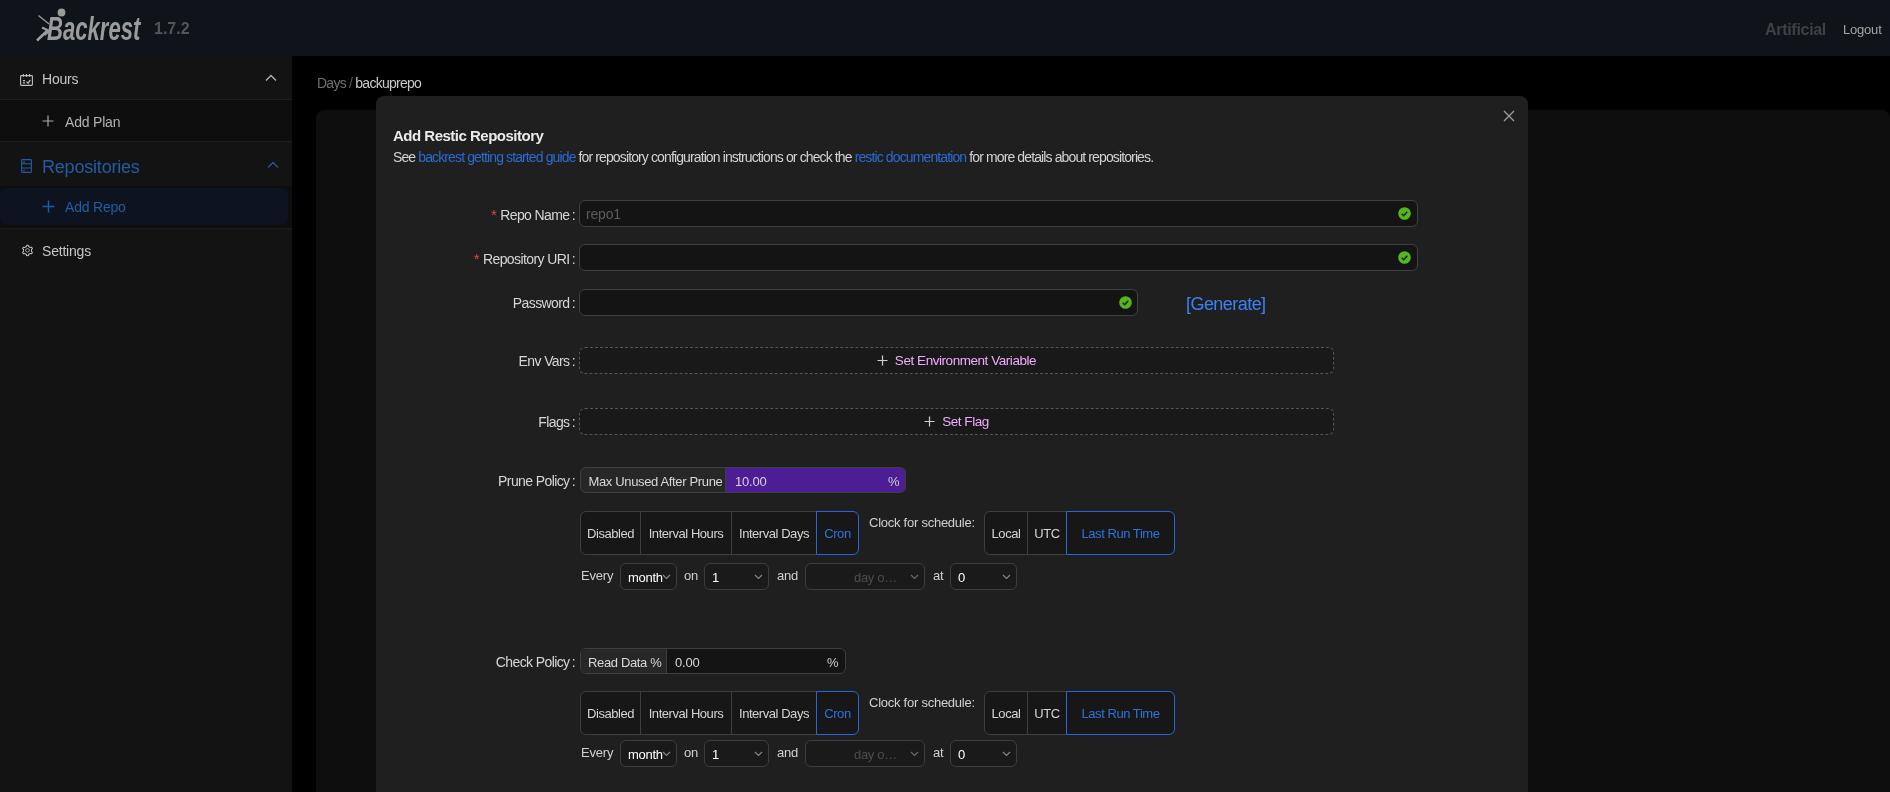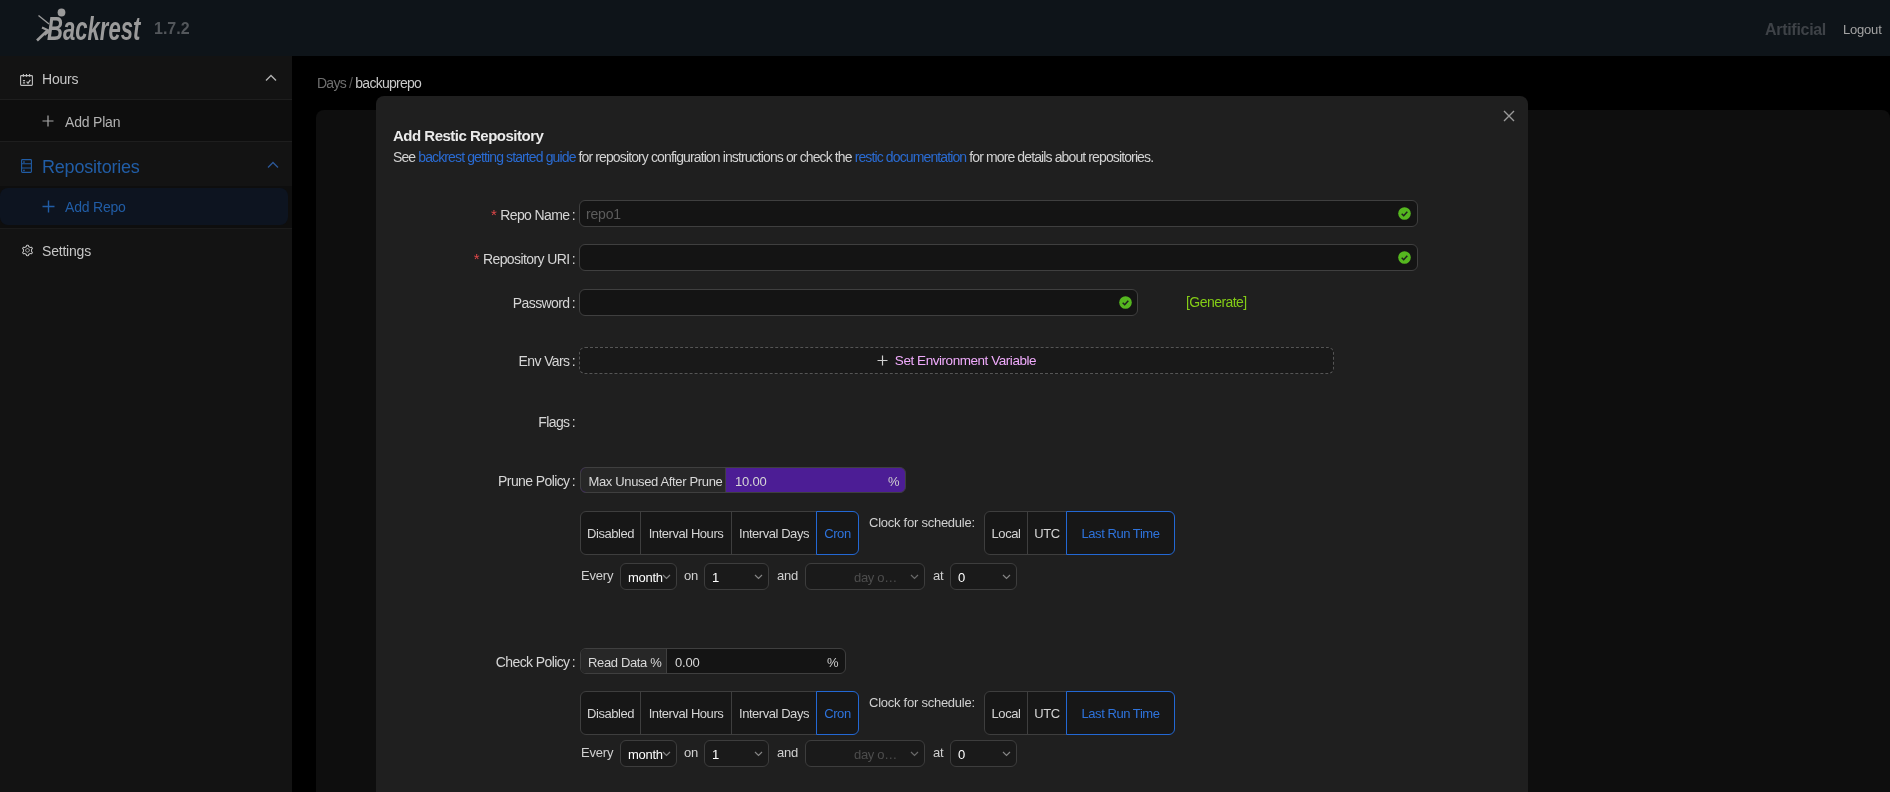--- a/index.html
+++ b/index.html
@@ -130,31 +130,37 @@
     <circle cx="6.5" cy="6.5" r="6.3" fill="#55b71f"></circle>
     <path d="M3.7,6.7 L5.7,8.7 L9.3,4.7" stroke="#1f1f1f" stroke-width="1.5" fill="none"></path>
   </svg>
 
   <div class="lbl" style="left:0;top:199px;">Password :</div>
   <div class="inp" style="left:203px;top:192.5px;width:559px;"></div>
   <svg class="gchk" style="left:742.5px;top:199.5px;" viewBox="0 0 13 13">
     <circle cx="6.5" cy="6.5" r="6.3" fill="#55b71f"></circle>
     <path d="M3.7,6.7 L5.7,8.7 L9.3,4.7" stroke="#1f1f1f" stroke-width="1.5" fill="none"></path>
   </svg>
-  <div class="a" style="left:810px;top:198px;font-size:14px;color:#84cc16;letter-spacing:-0.55px;text-align:right;">[Generate]</div>
+  <div class="a" style="left:810px;top:198px;font-size:18px;color:#3b82f6;letter-spacing:-0.55px;text-align:right;">[Generate]</div>
 
   <div class="lbl" style="left:0;top:257px;">Env Vars :</div>
   <div class="dashed" style="top:251px;">
     <svg width="11" height="11" viewBox="0 0 11 11">
         <path d="M5.5,0.5 V10.5 M0.5,5.5 H10.5" stroke="#cfcfcf" stroke-width="1.2" fill="none"></path>
       </svg>
     <span>Set Environment Variable</span>
   </div>
 
   <div class="lbl" style="left:0;top:318px;">Flags :</div>
+  <div class="dashed" style="top:312px;">
+    <svg width="11" height="11" viewBox="0 0 11 11">
+        <path d="M5.5,0.5 V10.5 M0.5,5.5 H10.5" stroke="#cfcfcf" stroke-width="1.2" fill="none"></path>
+      </svg>
+    <span>Set Flag</span>
+  </div>
 
   <div class="lbl" style="left:0;top:377px;">Prune Policy :</div>
   <div class="a" style="left:204px;top:371px;width:326px;height:26px;border:1px solid #3f3f3f;border-radius:6px;background:#4c1d95;">
     <div class="a" style="left:0;top:0;width:145px;height:24px;background:#272727;border-right:1px solid #3f3f3f;border-radius:5px 0 0 5px;"></div>
     <div class="a" style="left:7.5px;top:6px;font-size:13px;color:#d8d8d8;letter-spacing:-0.35px;">Max Unused After Prune</div>
     <div class="a" style="left:154px;top:6px;font-size:13px;color:#d6d6d6;letter-spacing:-0.2px;">10.00</div>
     <div class="a" style="left:307px;top:6px;font-size:13px;color:#cfcfcf;">%</div>
   </div>
 
   <div class="rg" style="left:204px;top:415px;">

